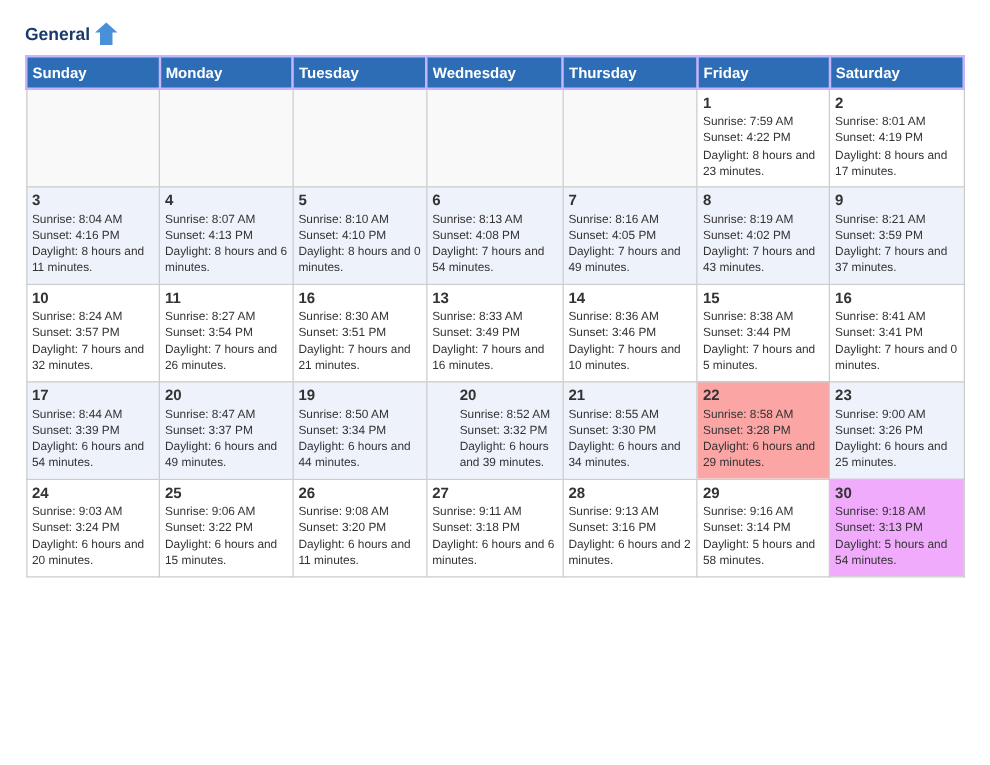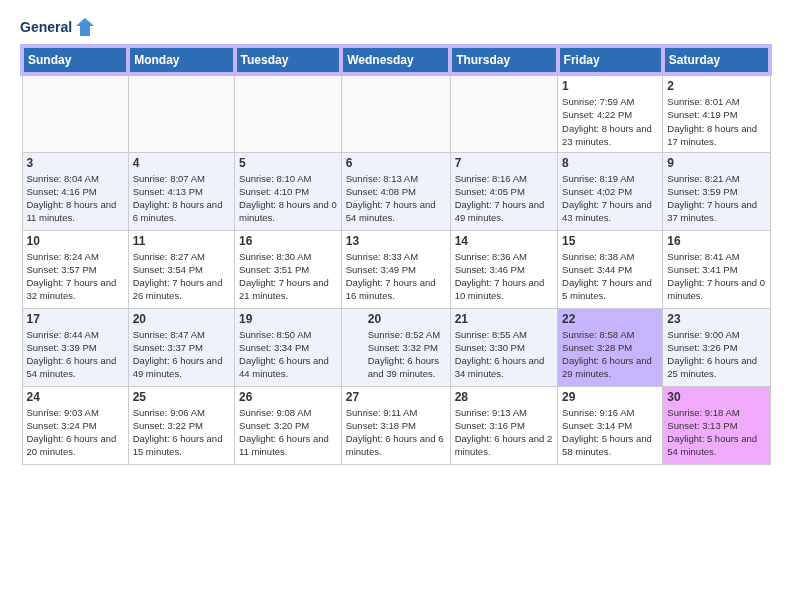--- a/index.html
+++ b/index.html
@@ -42,21 +42,21 @@
       width: 100%;
       border-collapse: collapse;
     }
     .calendar th {
       background: #2d6db5;
       color: #fff;
       font-size: 12px;
       font-weight: bold;
       padding: 5px 4px;
       text-align: left;
-      border: 4px solid #c4b5fd;
+      border: 2px solid #c4b5fd;
     }
     .calendar td {
       border: 1px solid #ccc;
       vertical-align: top;
       padding: 3px 4px;
       font-size: 10px;
       color: #333;
       width: 113px;
       height: 78px;
       background: #fff;
@@ -206,21 +206,21 @@
             <div class="day-info">Sunrise: 8:50 AM<br>Sunset: 3:34 PM<br>Daylight: 6 hours and 44 minutes.</div>
           </td>
           <td style="background: rgb(238, 243, 251); padding-left: 26px;">
             <span class="day-num">20</span>
             <div class="day-info">Sunrise: 8:52 AM<br>Sunset: 3:32 PM<br>Daylight: 6 hours and 39 minutes.</div>
           </td>
           <td style="background: rgb(238, 243, 251);">
             <span class="day-num">21</span>
             <div class="day-info">Sunrise: 8:55 AM<br>Sunset: 3:30 PM<br>Daylight: 6 hours and 34 minutes.</div>
           </td>
-          <td style="background: #c4b5fd; margin-top: 35px;">
+          <td style="background: #fca5a5; margin-top: 35px;">
             <span class="day-num">22</span>
             <div class="day-info">Sunrise: 8:58 AM<br>Sunset: 3:28 PM<br>Daylight: 6 hours and 29 minutes.</div>
           </td>
           <td style="background: rgb(238, 243, 251);">
             <span class="day-num">23</span>
             <div class="day-info">Sunrise: 9:00 AM<br>Sunset: 3:26 PM<br>Daylight: 6 hours and 25 minutes.</div>
           </td>
         </tr>
         <tr>
           <td style="background: rgb(255, 255, 255);">

